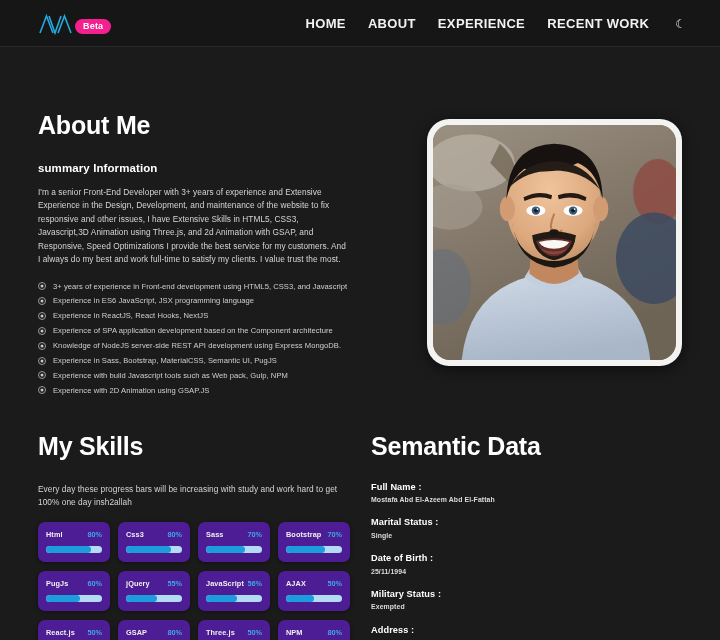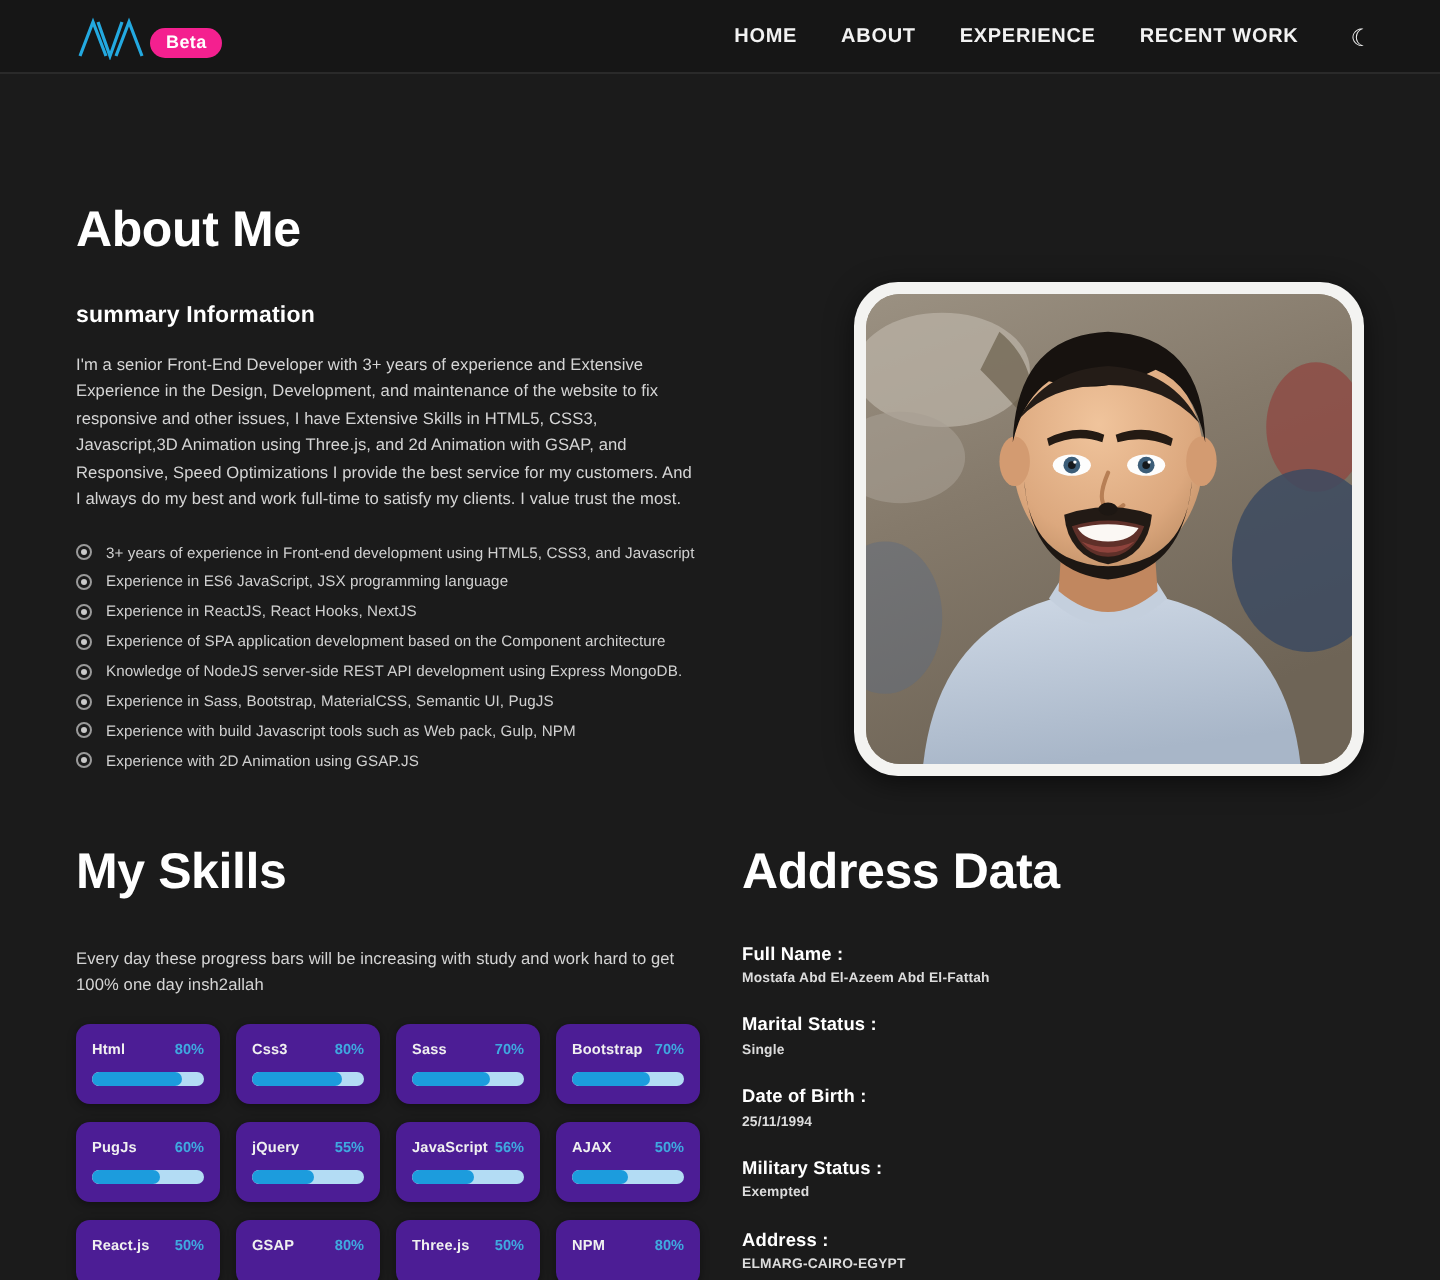--- a/index.html
+++ b/index.html
@@ -12,21 +12,21 @@
 
   body {
     background: #1b1b1b;
     font-family: "Liberation Sans", sans-serif;
     color: #e8e8e8;
     -webkit-font-smoothing: antialiased;
   }
 
   
   .header {
-    height: 37px;
+    height: 47px;
     background: #161616;
     display: flex;
     align-items: center;
     padding: 0 34px 0 38px;
     position: relative;
   }
   .header-divider {
     position: absolute;
     left: 0; right: 0; bottom: 0;
     height: 1px;
@@ -53,21 +53,21 @@
   }
 
   .nav {
     margin-left: auto;
     display: flex;
     align-items: center;
     gap: 22px;
   }
   .nav-link {
     color: #f2f2f2;
-    font-size: 10px;
+    font-size: 13px;
     font-weight: bold;
     letter-spacing: .35px;
     text-decoration: none;
     white-space: nowrap;
     cursor: pointer;
   }
   .theme-toggle {
     font-size: 12px;
     line-height: 1;
     color: #f2f2f2;
@@ -84,21 +84,20 @@
     font-size: 25px;
     font-weight: bold;
     color: #ffffff;
     letter-spacing: -.2px;
   }
 
   
   .about {
     display: flex;
     padding-top: 64px;
-    align-items: flex-end;
   }
   .about-left { width: 312px; flex: none; }
   .about-right { flex: 1; display: flex; justify-content: flex-end; padding-top: 8px; }
 
   .sub-title {
     font-size: 11.5px;
     font-weight: bold;
     color: #ffffff;
     margin-top: 22px;
     letter-spacing: .1px;
@@ -477,21 +476,21 @@
           <div class="skill-card">
             <div class="skill-head">
               <span class="skill-name">NPM</span>
               <span class="skill-pct">80%</span>
             </div>
           </div>
         </div>
     </div>
 
     <div class="lower-right">
-      <h1 class="section-title">Address Data</h1>
+      <h1 class="section-title">Semantic Data</h1>
       <div class="pd-list">
           <div class="pd-item">
             <div class="pd-label">Full Name :</div>
             <div class="pd-value">Mostafa Abd El-Azeem Abd El-Fattah</div>
           </div>
           <div class="pd-item">
             <div class="pd-label">Marital Status :</div>
             <div class="pd-value">Single</div>
           </div>
           <div class="pd-item">

